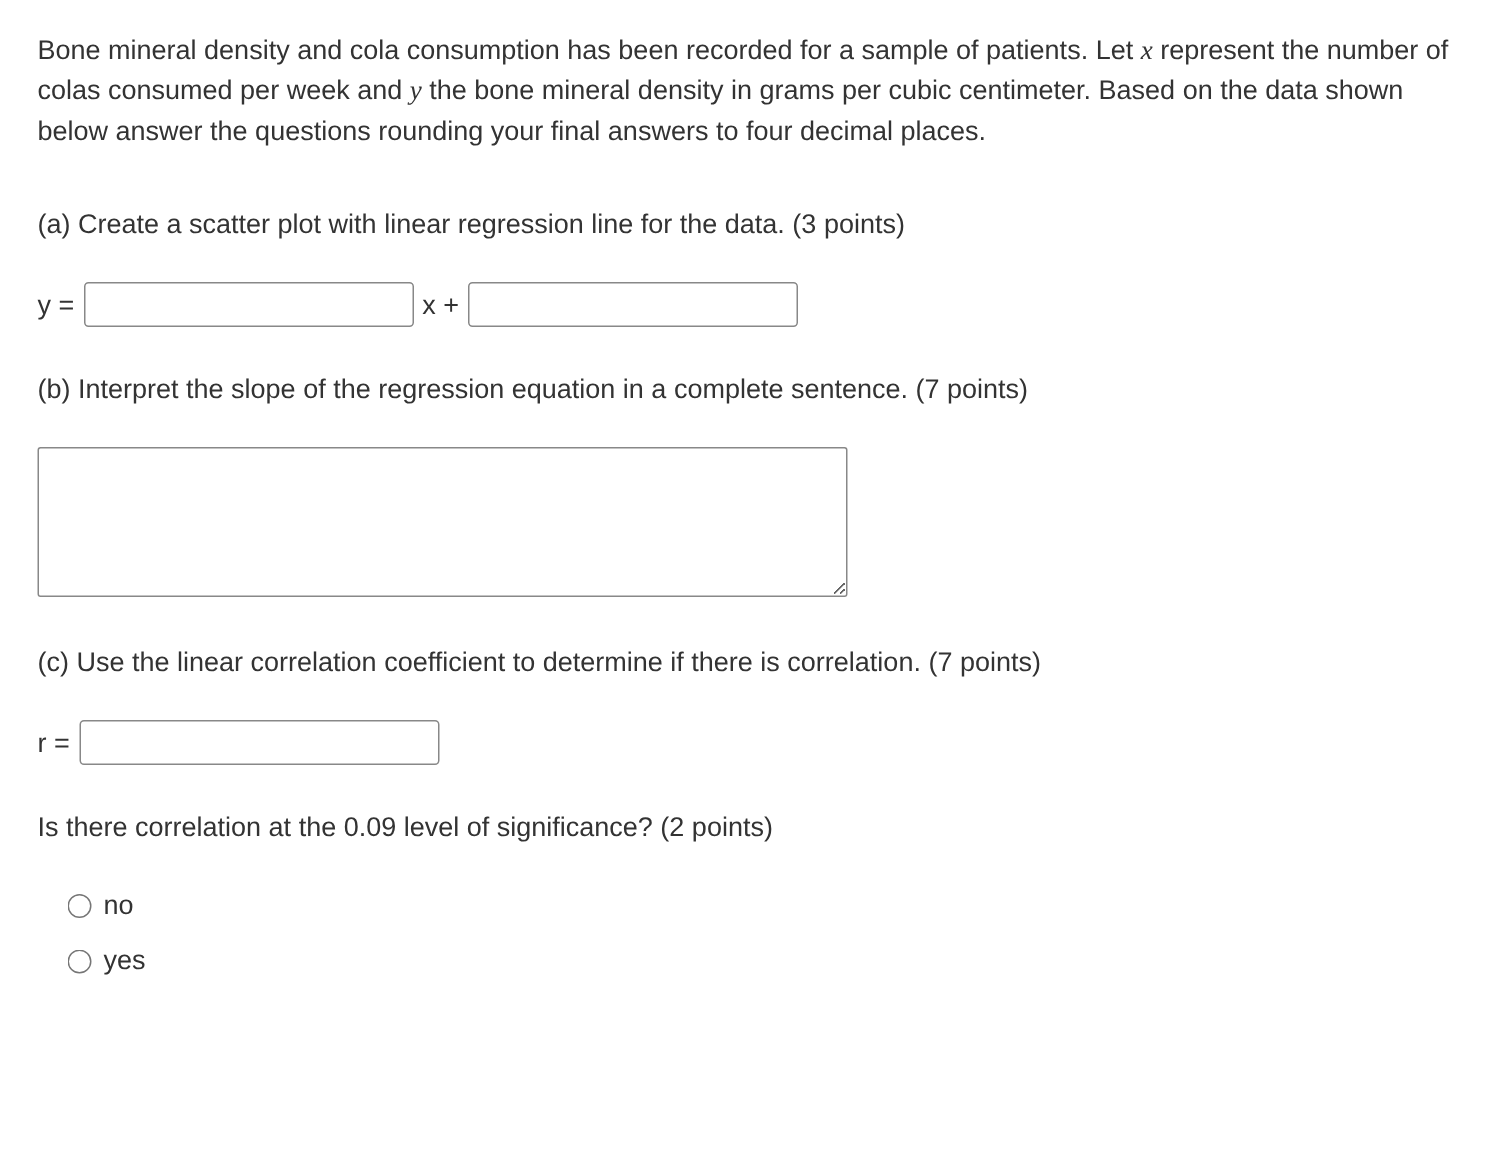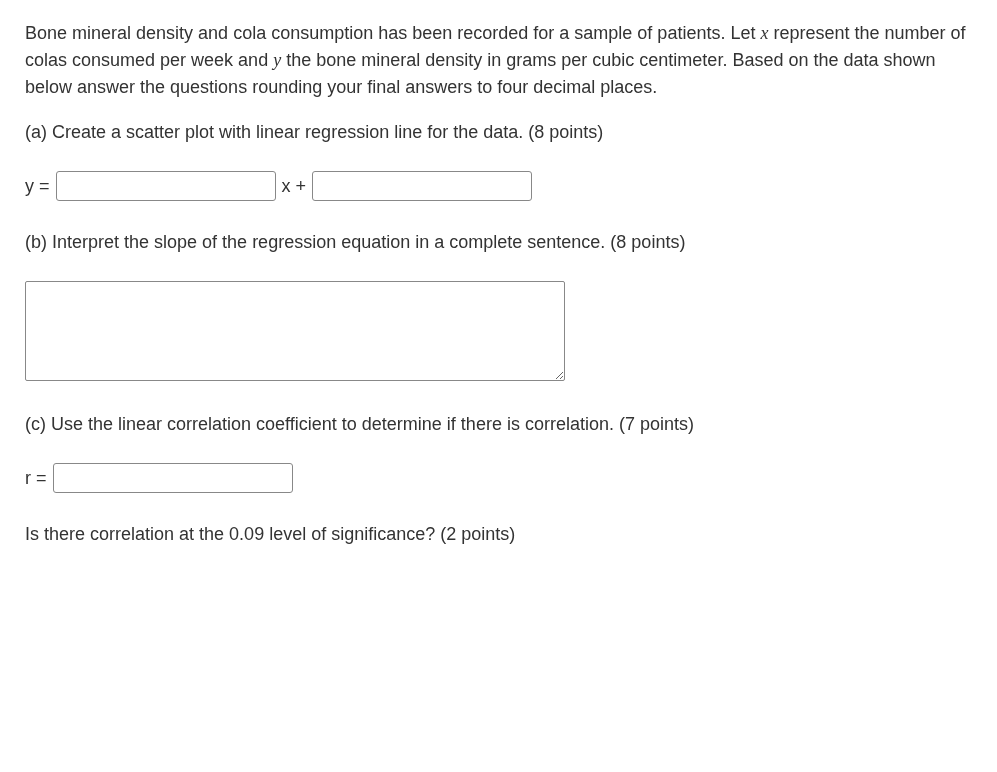--- a/index.html
+++ b/index.html
@@ -9,21 +9,21 @@
     }
     body {
       font-family: Arial, Helvetica, sans-serif;
       font-size: 18px;
       color: #333;
       padding: 20px 25px;
       width: 997px;
       line-height: 1.5;
     }
     .intro {
-      margin-bottom: 18px;
+      margin-bottom: 35px;
     }
     .question-part {
       margin-bottom: 25px;
     }
     .equation-row {
       display: flex;
       align-items: center;
       gap: 6px;
       margin-bottom: 28px;
     }
@@ -77,36 +77,44 @@
       font-style: italic;
     }
   </style>
 </head>
 <body>
 
 <div class="intro">
   <span>Bone mineral density and cola consumption has been recorded for a sample of patients. Let </span><span class="math-var">x</span><span> represent the number of colas consumed per week and </span><span class="math-var">y</span><span> the bone mineral density in grams per cubic centimeter. Based on the data shown below answer the questions rounding your final answers to four decimal places.</span>
 </div>
 
-<div class="question-part">(a) Create a scatter plot with linear regression line for the data. (8 points)</div>
+<div class="question-part">(a) Create a scatter plot with linear regression line for the data. (3 points)</div>
 
 <div class="equation-row">
   <span class="label">y =</span>
   <input type="text" class="input-med" style="">
   <span class="label">x +</span>
   <input type="text" class="input-short" style="">
 </div>
 
-<div class="question-part">(b) Interpret the slope of the regression equation in a complete sentence. (8 points)</div>
+<div class="question-part">(b) Interpret the slope of the regression equation in a complete sentence. (7 points)</div>
 
 <textarea style=""></textarea>
 
 <div class="question-part">(c) Use the linear correlation coefficient to determine if there is correlation. (7 points)</div>
 
 <div class="equation-row">
   <span class="label">r =</span>
   <input type="text" class="input-r" style="">
 </div>
 
 <div class="question-part">Is there correlation at the 0.09 level of significance? (2 points)</div>
 
 <div class="radio-group">
+  <div class="radio-option">
+    <input type="radio" name="corr" style="">
+    <span>no</span>
+  </div>
+  <div class="radio-option">
+    <input type="radio" name="corr" style="">
+    <span>yes</span>
+  </div>
 </div>
 
 </body></html>

